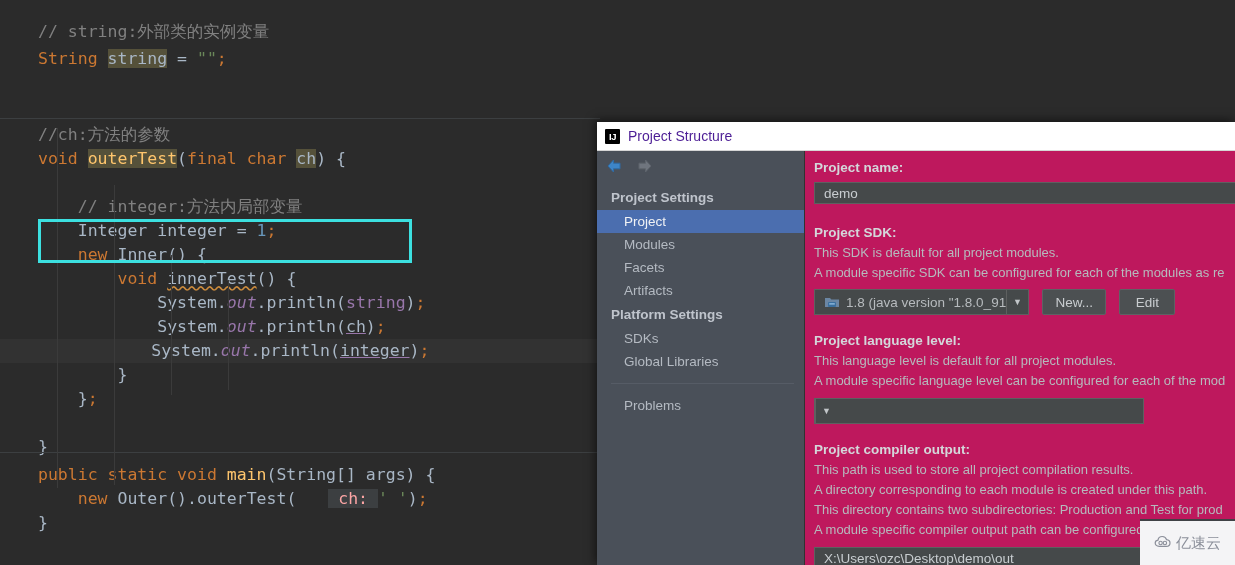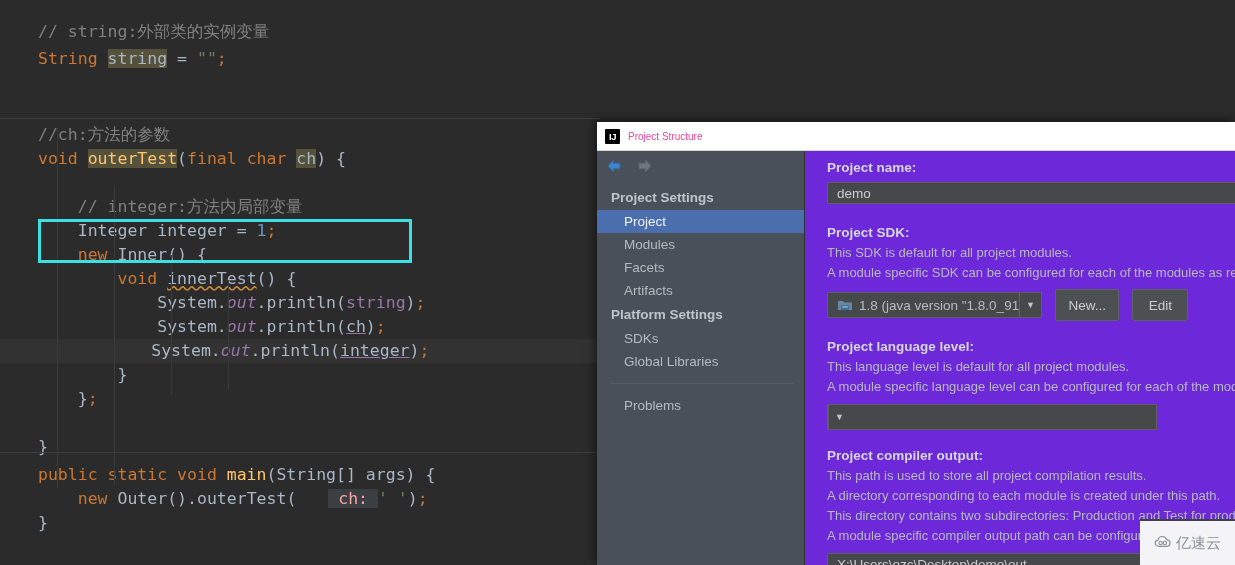--- a/index.html
+++ b/index.html
@@ -115,22 +115,22 @@
     font-weight: bold;
     line-height: 15px;
     text-align: center;
     letter-spacing: -0.5px;
     border-radius: 1px;
     margin-right: 8px;
     font-family: "Liberation Sans", sans-serif;
     flex: none;
   }
   #dlg-title-text {
-    font-size: 10px;
-    color: #ec4899;
+    font-size: 14px;
+    color: #4c1d95;
   }
 
   #dlg-body {
     position: absolute;
     left: 0; top: 29px;
     width: 638px;
     height: 414px;
     display: flex;
   }
 
@@ -170,24 +170,24 @@
   .nav-sep {
     height: 1px;
     background: #565c66;
     margin: 10px 10px 0 14px;
   }
   #nav-problems { margin-top: 10px; }
 
   
   #content {
     flex: 1;
-    background: #6d28d9;
+    background: #be185d;
     position: relative;
     overflow: hidden;
-    padding-left: 22px;
+    padding-left: 9px;
     border-left: 1px solid #323232;
   }
   .sec-label {
     font-size: 13.5px;
     font-weight: bold;
     color: #d4d7da;
     margin: 0;
     line-height: 20px;
   }
   .sec-desc {
@@ -237,21 +237,21 @@
   .sdk-folder {
     width: 16px; height: 14px;
     margin-right: 6px;
     flex: none;
     position: relative;
   }
   .btn {
     display: inline-flex;
     align-items: center;
     justify-content: center;
-    height: 32px;
+    height: 26px;
     min-width: 56px;
     padding: 0 12px;
     background: #4c5052;
     border: 1px solid #5e6264;
     border-radius: 2px;
     color: #c9cdd0;
     font-size: 13.5px;
     box-sizing: border-box;
     vertical-align: middle;
     margin-left: 9px;

